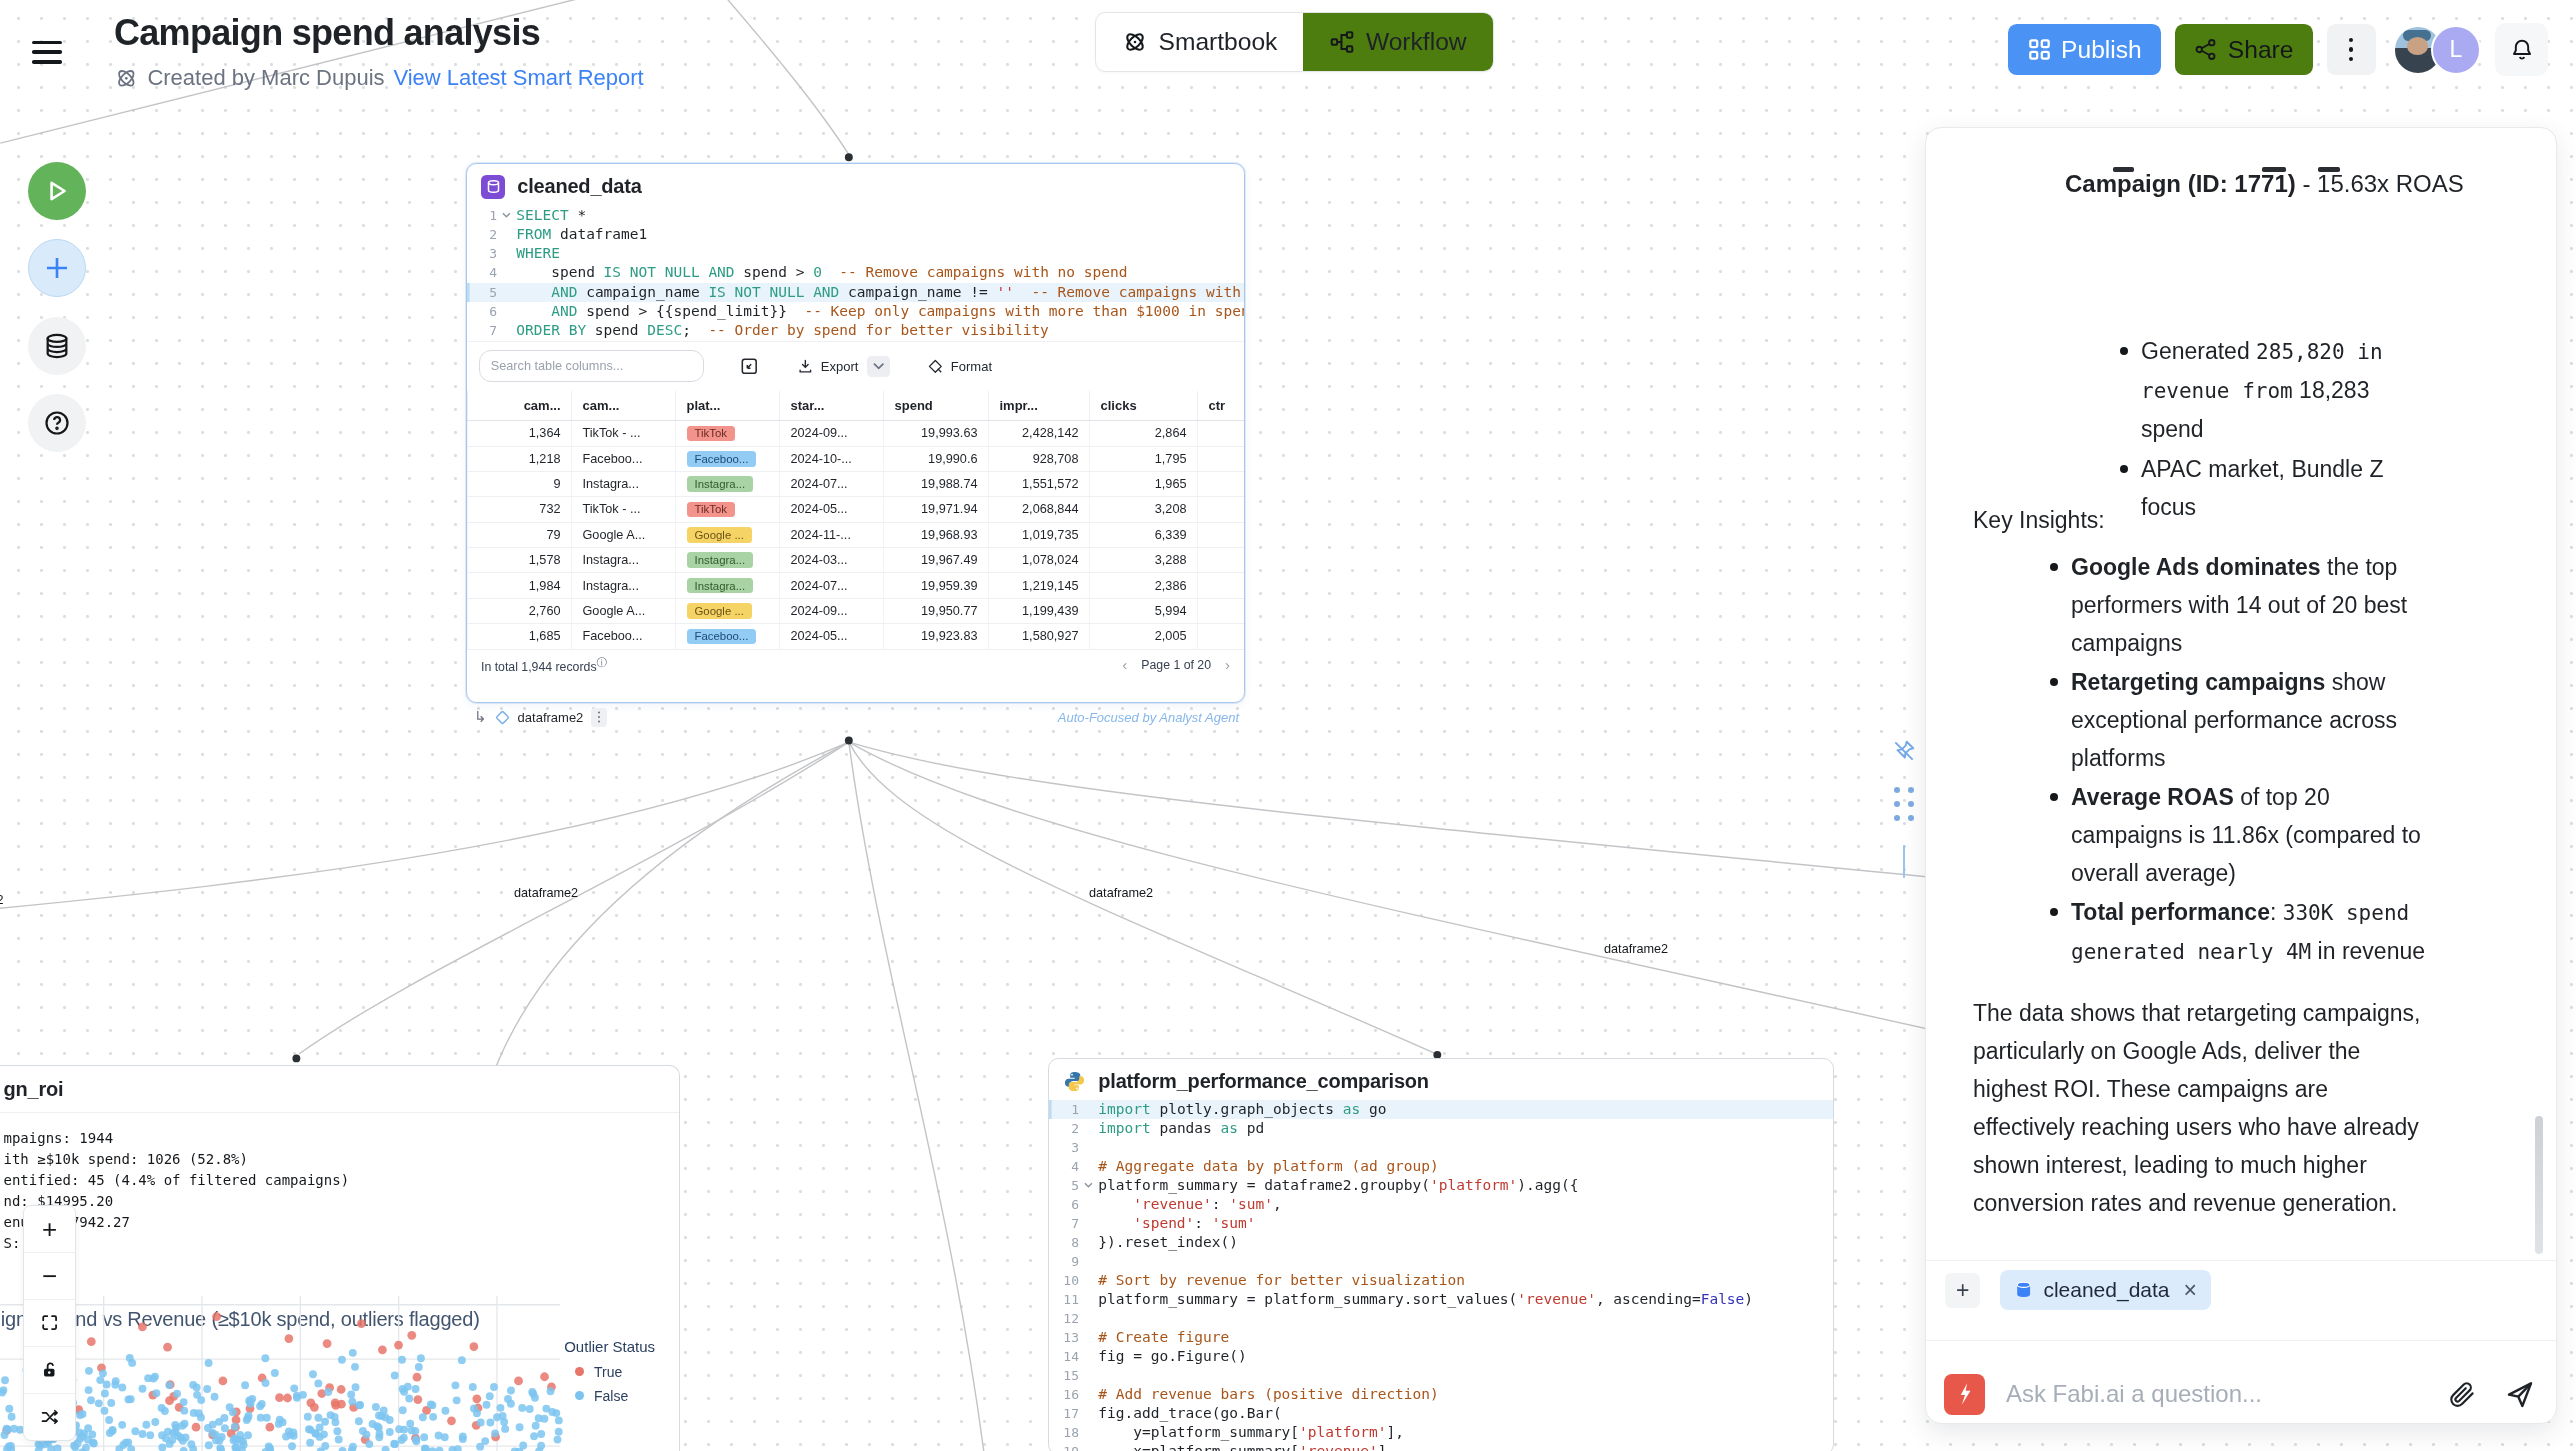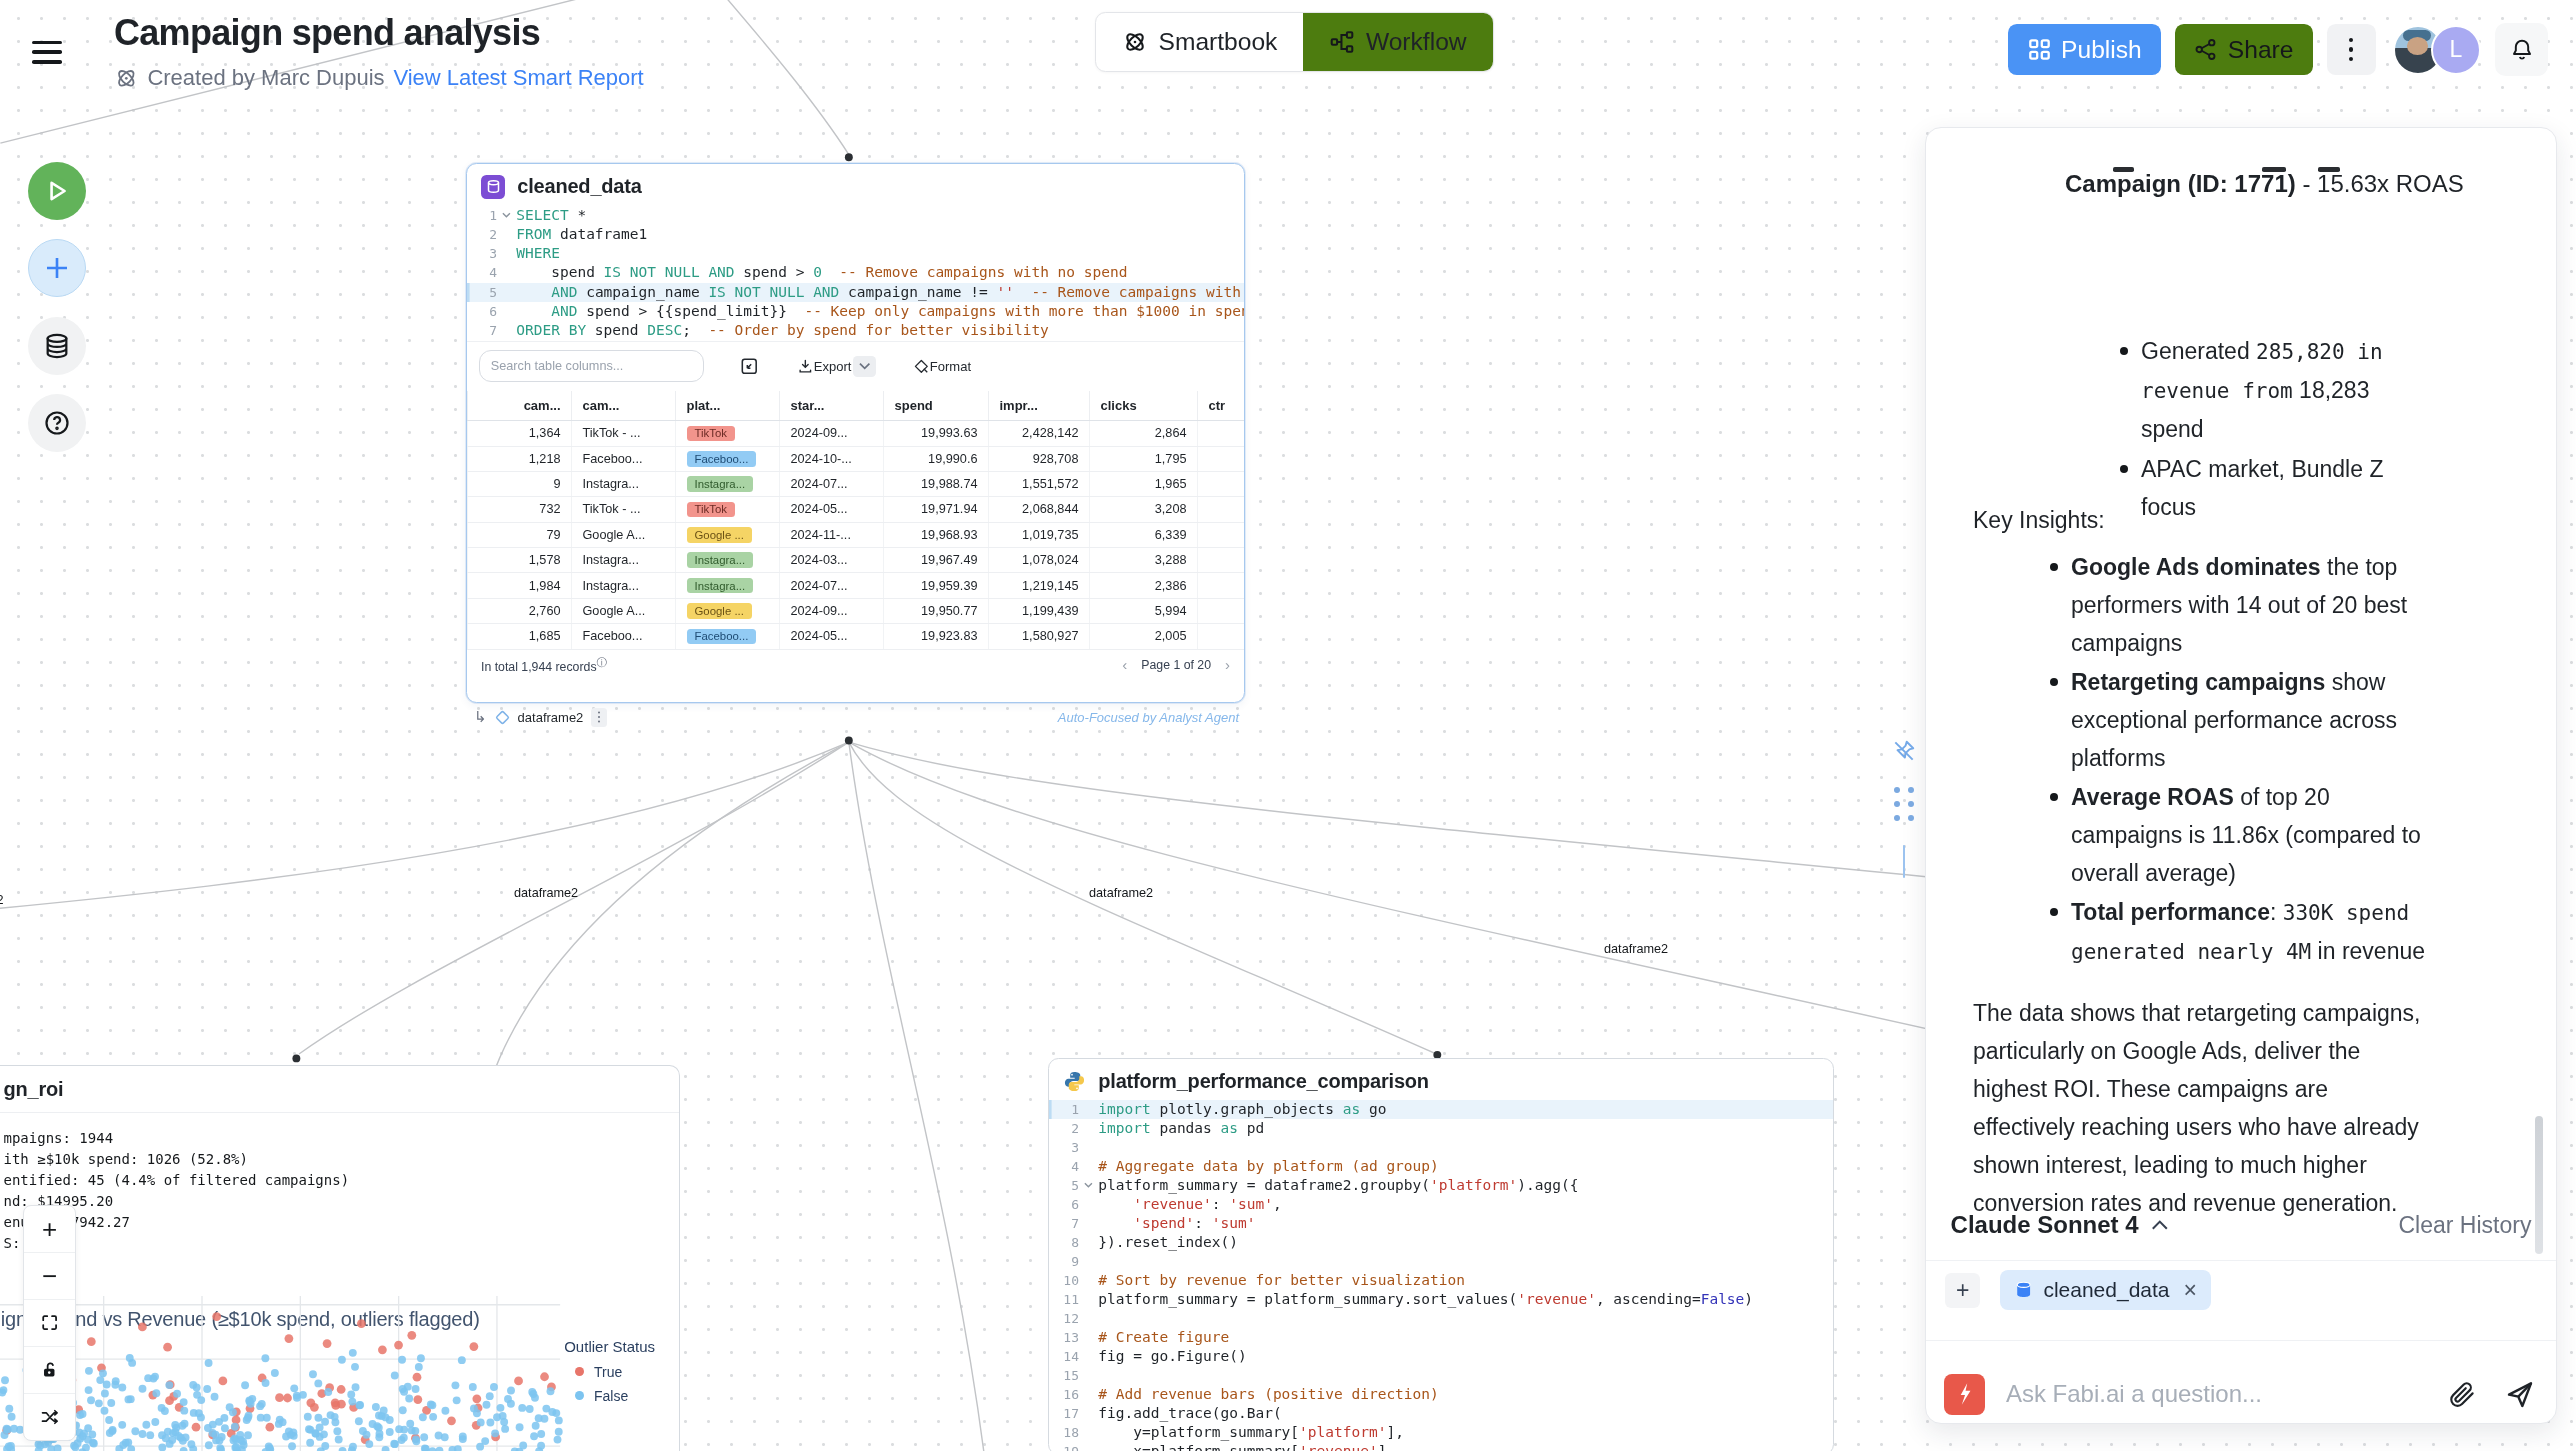--- a/index.html
+++ b/index.html
@@ -57,21 +57,21 @@
   .cl{position:relative;display:flex;white-space:pre;}
   .cl .ln{width:30px;text-align:right;color:#9aa3ae;flex:none;font-size:13px;}
   .cl .fold{width:19.3px;flex:none;display:flex;align-items:center;justify-content:center;color:#8b949e;}
   .cl .src{flex:1;overflow:hidden;}
   .cl.hl{background:#e9f3fb;box-shadow:inset 2.6px 0 0 #bcdcf4;}
   .tok-kw{color:#2d9c85;}.tok-cm{color:#a8551a;}.tok-str{color:#be3a30;}.tok-num{color:#2d9c85;}.tok-b{color:#3333b8;}
   .tbl-toolbar{display:flex;align-items:center;gap:23px;padding:8.8px 12.3px;border-top:0.9px solid #eef0f3;}
   .search-box{width:202px;height:30px;border:1.3px solid #d8dce2;border-radius:12px;font-size:12.7px;color:#3a4049;
     padding:0 10.5px;font-family:"Liberation Sans",sans-serif;}
   .search-box::placeholder{color:#9aa2ad;}
-  .tb-act{display:flex;align-items:center;font-size:13px;color:#24292f;cursor:pointer;}
+  .tb-act{display:flex;align-items:center;gap:7px;font-size:13px;color:#24292f;cursor:pointer;}
   .chev-box{width:23px;height:21px;background:#eceef1;border-radius:4.4px;display:flex;align-items:center;justify-content:center;margin-left:1.8px;}
   table.grid{border-collapse:collapse;width:100%;table-layout:fixed;font-size:12.7px;}
   table.grid th{font-size:13px;font-weight:700;text-align:left;padding:7px 10.5px;border-bottom:1.3px solid #dfe3e8;
     border-left:0.9px solid #eceef1;white-space:nowrap;overflow:hidden;}
   table.grid td{padding:4.4px 10.5px;border-bottom:0.9px solid #edeff2;border-left:0.9px solid #f1f3f5;white-space:nowrap;overflow:hidden;}
   table.grid .num{text-align:right;}
   th:first-child,td:first-child{border-left:none;}
   .pill{display:inline-block;padding:1.8px 8px;border-radius:3.5px;font-size:11.4px;}
   .tbl-footer{display:flex;align-items:center;justify-content:space-between;padding:6.2px 14px;font-size:12.3px;color:#374151;}
   .pager{display:flex;align-items:center;gap:14px;color:#374151;}
@@ -985,29 +985,20 @@
     <div class="ki-label">Key Insights:</div>
     <div class="ki-list" id="ki-list">
         <div class="p-li"><strong>Google Ads dominates</strong><span> the top performers with 14 out of 20 best campaigns</span></div>
         <div class="p-li"><strong>Retargeting campaigns</strong><span> show exceptional performance across platforms</span></div>
         <div class="p-li"><strong>Average ROAS</strong><span> of top 20 campaigns is 11.86x (compared to overall average)</span></div>
         <div class="p-li"><strong>Total performance</strong><span>: </span><code class="mono">330K spend generated nearly 4M</code><span> in revenue</span></div>
       </div>
     <div class="p-para" id="p-para">The data shows that retargeting campaigns, particularly on Google Ads, deliver the highest ROI. These campaigns are effectively reaching users who have already shown interest, leading to much higher conversion rates and revenue generation.</div>
     <div class="p-scrollbar"></div>
 
-    <div class="model-row">
-      <span class="model-sel">
-        <span>Claude Sonnet 4</span>
-        <svg width="17.6" height="11.4" viewBox="0 0 20 13" fill="none" stroke="#374151" stroke-width="2.4">
-          <path d="M2 11 10 3l8 8"></path>
-          </svg>
-      </span>
-      <span class="clear-btn">Clear History</span>
-    </div>
     <div class="p-div" style="top:1132px;"></div>
 
     <div class="chip-row">
       <button class="add-ctx">+</button>
       <span class="ctx-chip">
         <span>
           <svg width="19.3" height="19.3" viewBox="0 0 24 24" fill="none" stroke="#3b82f6" stroke-width="2.2">
             <ellipse cx="12" cy="6" rx="8" ry="3.2" fill="#3b82f6" stroke="none"></ellipse>
             <path d="M4 6v12c0 1.8 3.6 3.2 8 3.2s8-1.4 8-3.2V6" fill="#3b82f6" stroke="none"></path>
             <ellipse cx="12" cy="6" rx="8" ry="3.2" stroke="#fff" stroke-width="1.4"></ellipse>

